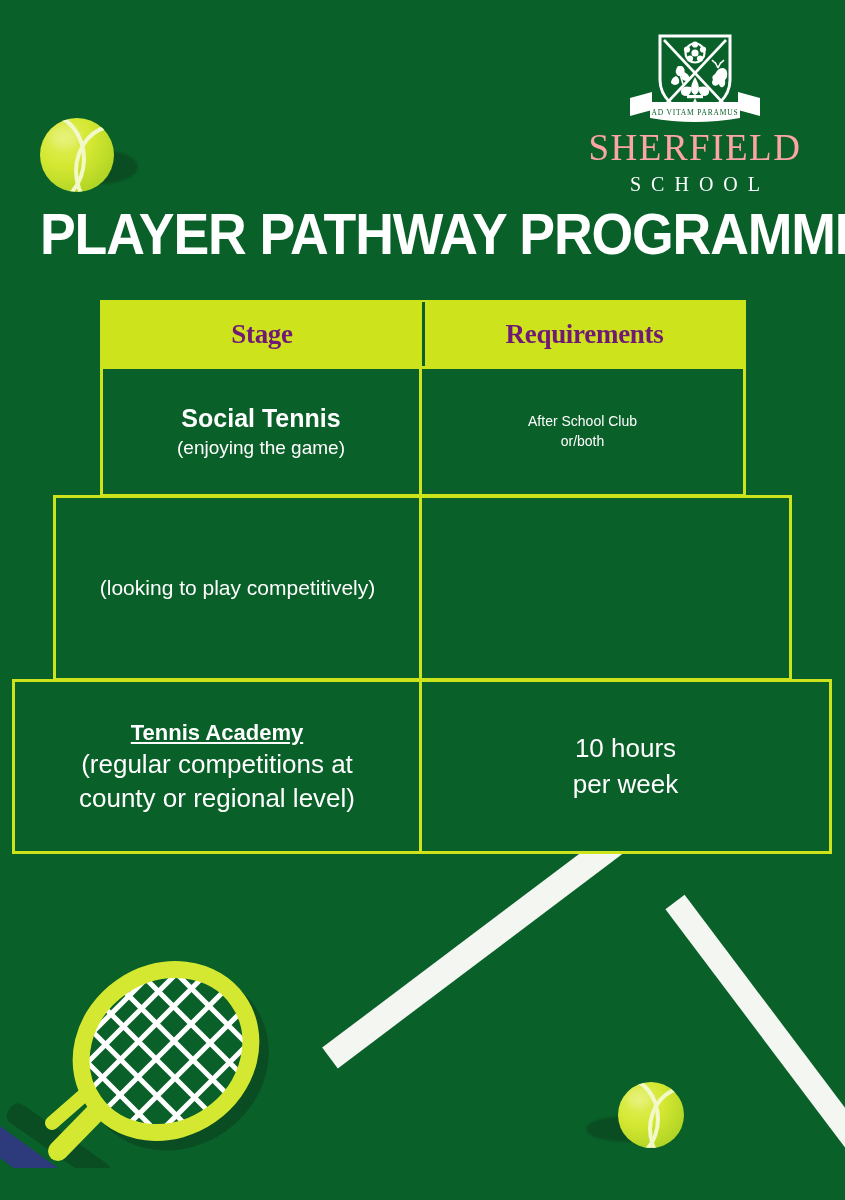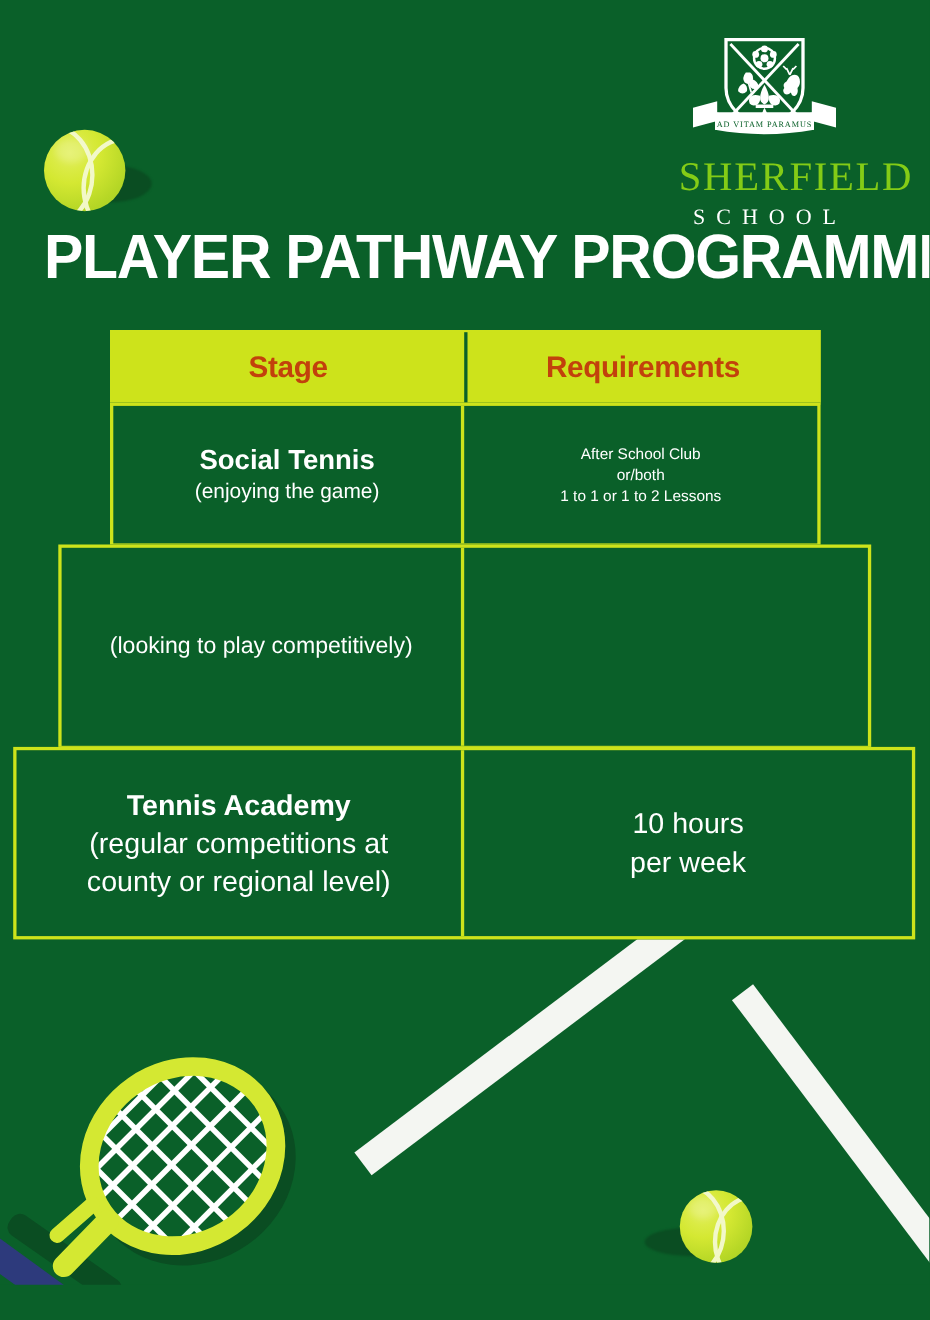--- a/index.html
+++ b/index.html
@@ -78,27 +78,26 @@
     pointer-events:none;
   }
 
   
   .logo{
     position:absolute;left:560px;top:22px;width:270px;height:170px;
     text-align:center;
   }
   .crest-wrap{height:105px;display:flex;align-items:flex-start;justify-content:center;}
   .logo-name{
-    color:#84cc16;
+    color:#fca5a5;
     font-family:"Liberation Serif", serif;
     font-size:37px;
     letter-spacing:1.5px;
     line-height:1;
-    margin-top:16px;
-    text-align:right;
+    margin-top:2px;
   }
   .logo-sub{
     color:#ffffff;
     font-family:"Liberation Serif", serif;
     font-size:20px;
     letter-spacing:10px;
     line-height:1;
     margin-top:8px;
     padding-left:10px;
   }
@@ -123,23 +122,24 @@
   .trow{position:absolute;display:flex;box-sizing:border-box;}
 
   
   #row-header{
     left:100px;top:10px;width:646px;height:68px;
     background:#cde31b;
     border:2px solid #cde31b;
   }
   #row-header .cell{
     display:flex;align-items:center;justify-content:center;
-    color:#c2410c;
+    color:#701a75;
     font-size:27px;font-weight:bold;
     letter-spacing:-0.3px;
+    font-family:Liberation Serif, serif;
   }
   #row-header .c1{width:320px;border-right:3px solid #0a6029;}
   #row-header .c2{flex:1;}
 
   
   .body-row{
     border:3px solid #cde31b;
     background:#0a6029;
   }
   .body-row .cell{
@@ -161,21 +161,21 @@
   #row-1 .req-line{font-size:14px;}
 
   #row-2{left:53px;top:205px;width:739px;height:186px;}
   #row-2 .c1{width:366px;}
   #row-2 .stage-main{font-size:23px;}
   #row-2 .stage-sub{font-size:21px;}
   #row-2 .req-line{font-size:23px;}
 
   #row-3{left:12px;top:389px;width:820px;height:175px;}
   #row-3 .c1{width:407px;}
-  #row-3 .stage-main{font-size:26px;}
+  #row-3 .stage-main{font-size:22px;text-decoration:underline;}
   #row-3 .stage-sub{font-size:26px;}
   #row-3 .req-line{font-size:26px;}
 </style>
 </head>
 <body>
 
 <div class="poster">
 
   <div class="court">
     <div class="court-line court-baseline"></div>
@@ -309,21 +309,20 @@
     </div>
 
     <div class="trow body-row" id="row-1">
       <div class="cell c1">
         <span class="stage-main">Social Tennis</span>
         <span class="stage-sub">(enjoying the game)</span>
       </div>
       <div class="cell c2">
         <span class="req-line">After School Club</span>
         <span class="req-line">or/both</span>
-        <span class="req-line">1 to 1 or 1 to 2 Lessons</span>
       </div>
     </div>
 
     <div class="trow body-row" id="row-2">
       <div class="cell c1">
         <span class="stage-sub">(looking to play competitively)</span>
       </div>
     </div>
 
     <div class="trow body-row" id="row-3">

